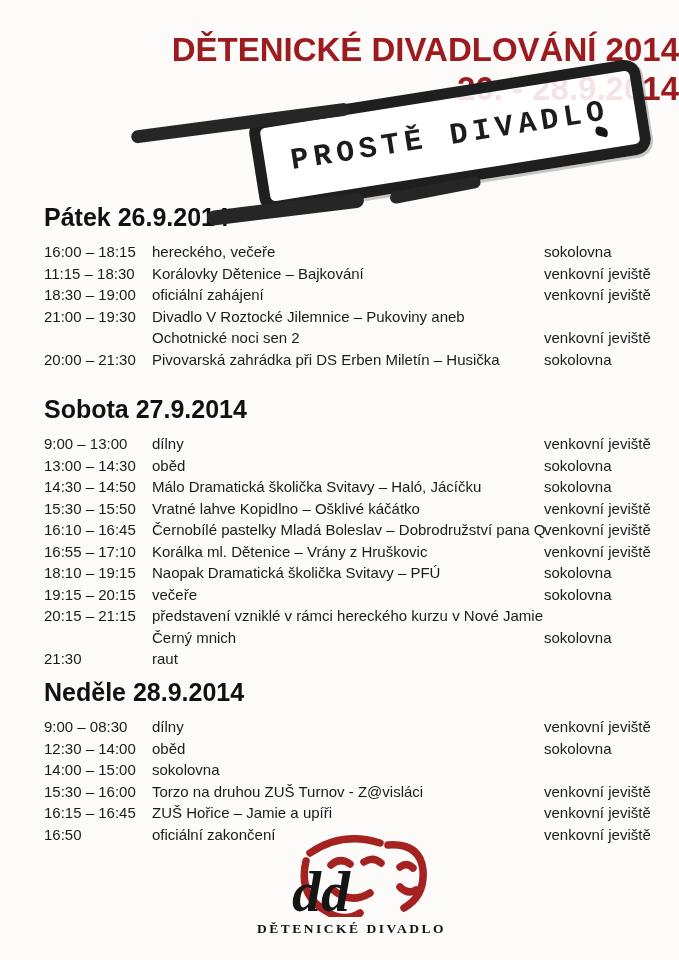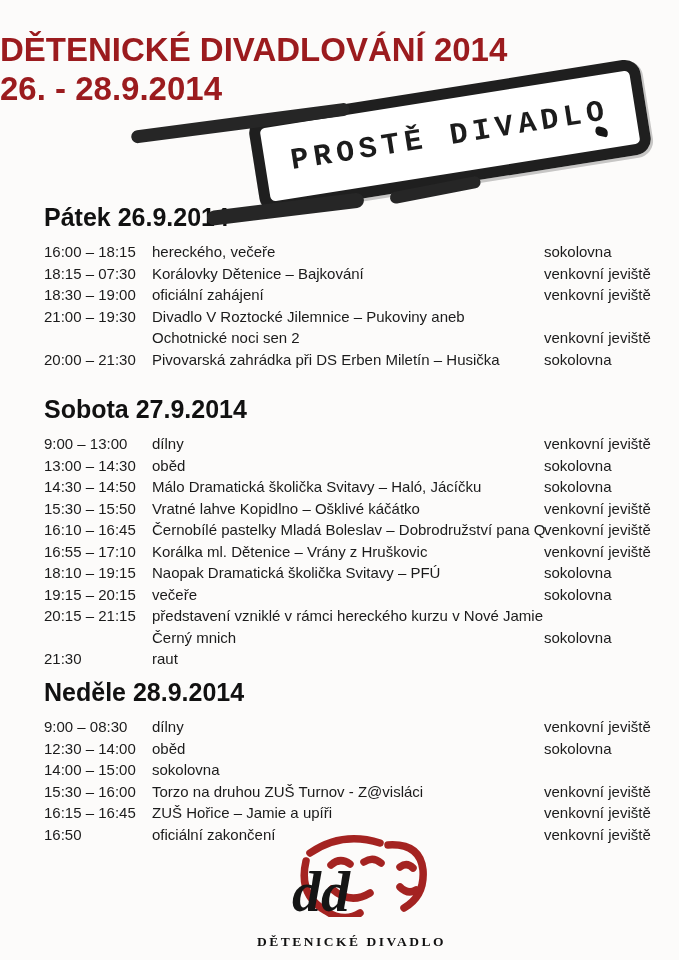--- a/index.html
+++ b/index.html
@@ -4,21 +4,21 @@
 <style>
   html,body{margin:0;padding:0;background:#e8e8e8;}
   .page{
     position:relative;width:679px;height:960px;margin:0 auto;
     background:#fcfbfa;overflow:hidden;
     font-family:"Liberation Sans",sans-serif;color:#1b1b1b;
   }
   
   .title{
     position:absolute;top:30px;left:0;right:0;z-index:1;
-    text-align:left;font-weight:bold;font-size:33px;line-height:39px;
+    text-align:right;font-weight:bold;font-size:33px;line-height:39px;
   }
   
   .stamp{
     position:absolute;left:252px;top:88px;width:374px;height:74px;z-index:2;
     border:11px solid #1f1f1f;border-radius:16px;
     background:rgba(255,255,255,0.88);
     transform:rotate(-9deg);
     display:flex;align-items:center;justify-content:center;
     box-shadow:1px 2px 0 1px rgba(40,40,40,.25);
   }
@@ -52,21 +52,21 @@
   
   .logo{
     position:absolute;top:823px;left:0;right:0;
     display:flex;flex-direction:column;align-items:center;
     transform:translateX(12px);
   }
   .logo svg{display:block;}
   .logo-caption{
     font-family:"Liberation Serif","DejaVu Serif",serif;
     font-weight:bold;font-size:13.5px;letter-spacing:2.5px;color:#111;
-    margin-top:17px;white-space:nowrap;
+    margin-top:4px;white-space:nowrap;
   }
 </style>
 </head>
 <body>
 
 <div class="page">
 
   <div class="title" style="color:#9b1b1e;">
     <div>DĚTENICKÉ DIVADLOVÁNÍ 2014</div>
     <div>26. - 28.9.2014</div>
@@ -82,21 +82,21 @@
 
   <section class="day" id="day-0">
     <h2>Pátek 26.9.2014</h2>
     <div>
         <div class="row">
           <div class="cell time">16:00 – 18:15</div>
           <div class="cell event">hereckého, večeře</div>
           <div class="cell venue">sokolovna</div>
         </div>
         <div class="row">
-          <div class="cell time">18:15 – 07:30</div>
+          <div class="cell time">11:15 – 18:30</div>
           <div class="cell event">Korálovky Dětenice – Bajkování</div>
           <div class="cell venue">venkovní jeviště</div>
         </div>
         <div class="row">
           <div class="cell time">18:30 – 19:00</div>
           <div class="cell event">oficiální zahájení</div>
           <div class="cell venue">venkovní jeviště</div>
         </div>
         <div class="row">
           <div class="cell time">21:00 – 19:30</div>

